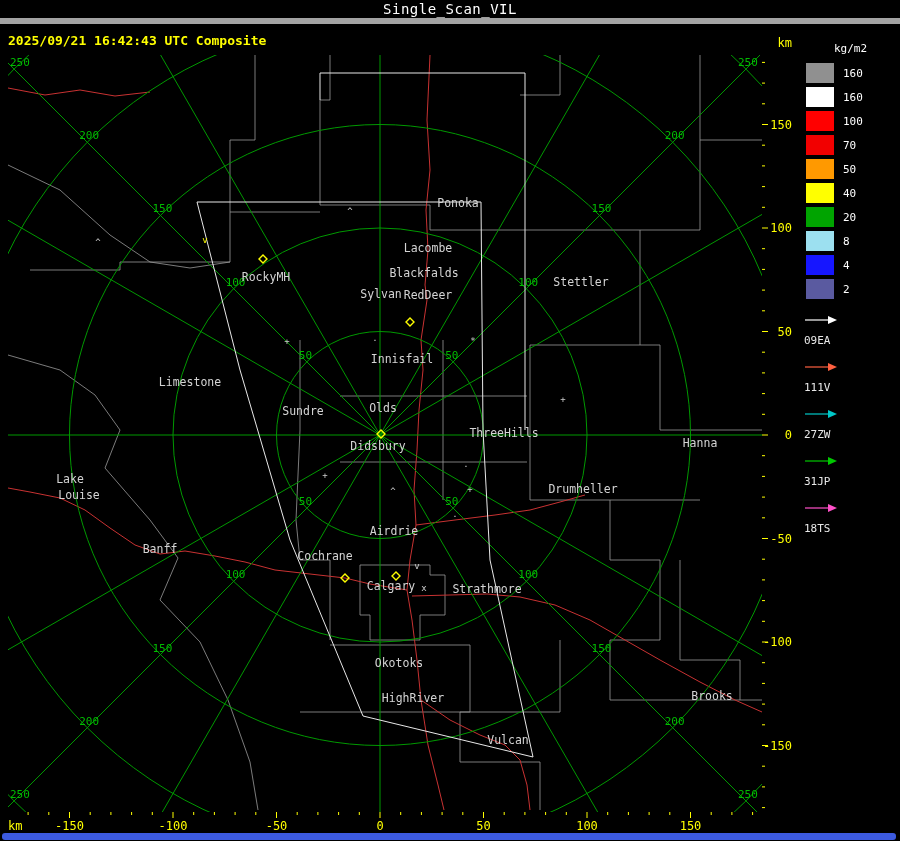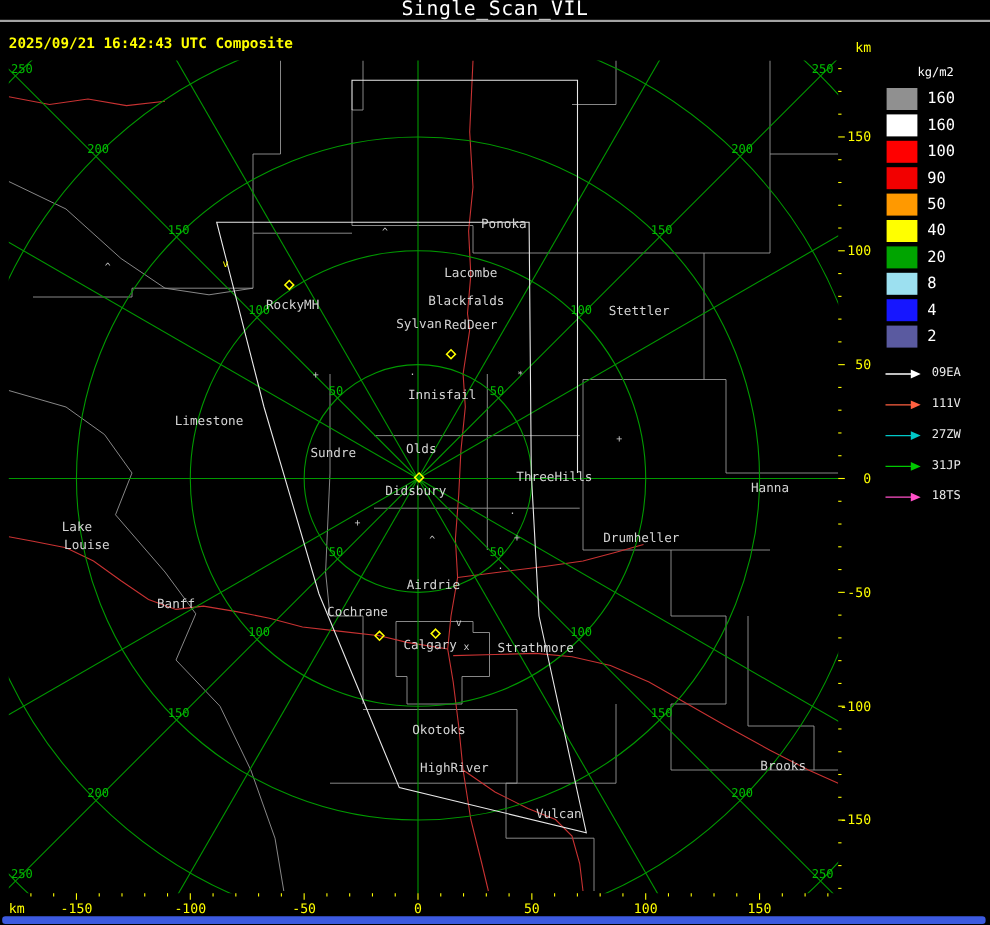--- a/index.html
+++ b/index.html
@@ -2,33 +2,33 @@
 <html><head>
 <meta charset="utf-8">
 <style>
   html,body{margin:0;padding:0;}
   body{
     width:900px;height:841px;position:relative;overflow:hidden;
     background:#000;font-family:"DejaVu Sans Mono","Liberation Mono",monospace;
   }
   .titlebar{
     position:absolute;top:0;left:0;right:0;height:18px;
-    border-bottom:2px solid #a3a3a3;color:#ffffff;
-    font-size:18px;line-height:18px;text-align:center;letter-spacing:0.5px;
+    border-bottom:6px solid #a3a3a3;color:#ffffff;
+    font-size:14px;line-height:18px;text-align:center;letter-spacing:0.5px;
   }
   .timestamp{position:absolute;top:33px;left:8px;color:#ffff00;font-size:13px;font-weight:bold;}
   .unit-top-right{position:absolute;top:36px;left:764px;width:28px;text-align:right;color:#ffff00;font-size:12px;}
   #map-svg{position:absolute;top:0;left:0;}
   .legend-panel{position:absolute;left:800px;top:42px;width:100px;}
-  .legend-title{color:#ffffff;font-size:11px;margin:17px 0 8px 34px;}
+  .legend-title{color:#ffffff;font-size:11px;margin:0 0 8px 34px;}
   .lrow{display:flex;align-items:center;gap:9px;margin:0 0 4px 6px;}
   .swatch{width:28px;height:20px;flex:0 0 28px;}
-  .lval{color:#ffffff;font-size:14px;}
+  .lval{color:#ffffff;font-size:11px;}
   #station-list{margin-top:16px;}
-  .srow{display:flex;align-items:flex-end;gap:9px;margin:0 0 15px 4px;}
+  .srow{display:flex;align-items:flex-start;gap:9px;margin:0 0 15px 4px;flex-direction:column;}
   .sid{color:#e8e8e8;font-size:11px;}
   .scrollbar{
     position:absolute;left:2px;bottom:1px;width:894px;height:7px;
     background:#3c5ae0;border-radius:3px;
   }
 </style>
 </head>
 <body>
 
 <div class="titlebar">
@@ -284,21 +284,21 @@
       <div class="lrow">
         <span class="swatch" style="background: rgb(255, 255, 255);"></span>
         <span class="lval">160</span>
       </div>
       <div class="lrow">
         <span class="swatch" style="background: rgb(255, 0, 0);"></span>
         <span class="lval">100</span>
       </div>
       <div class="lrow">
         <span class="swatch" style="background: rgb(242, 0, 0);"></span>
-        <span class="lval">90</span>
+        <span class="lval">70</span>
       </div>
       <div class="lrow">
         <span class="swatch" style="background: rgb(255, 153, 0);"></span>
         <span class="lval">50</span>
       </div>
       <div class="lrow">
         <span class="swatch" style="background: rgb(255, 255, 0);"></span>
         <span class="lval">40</span>
       </div>
       <div class="lrow">

